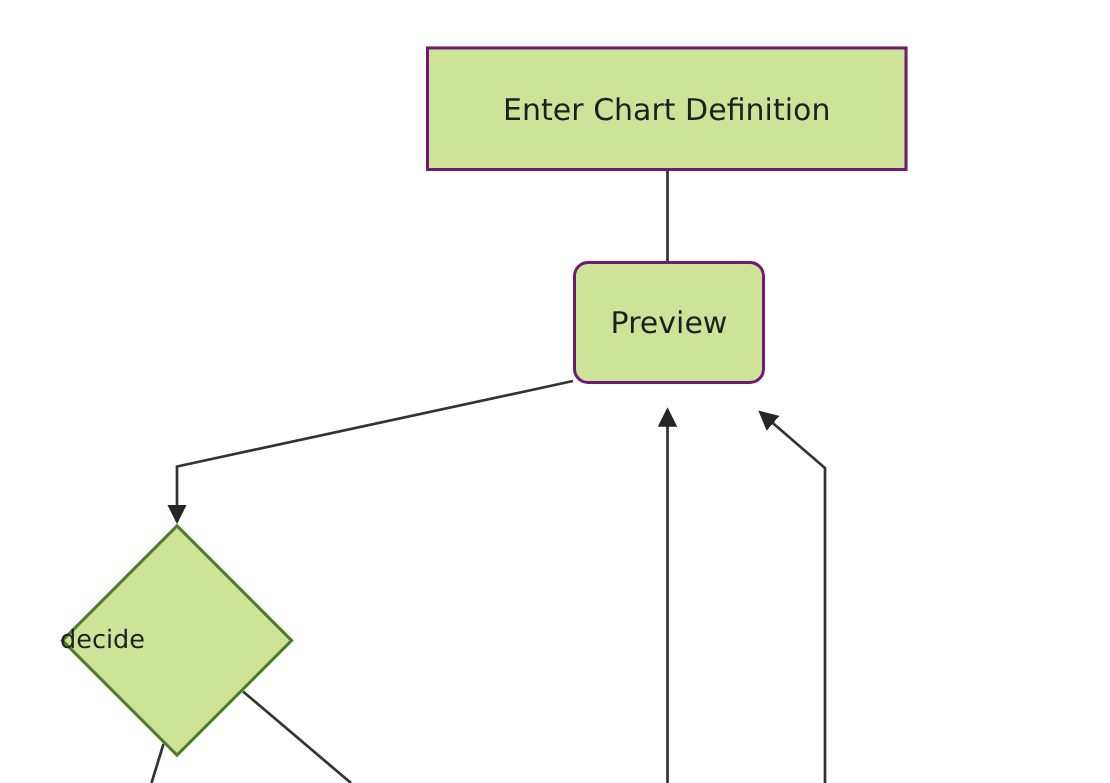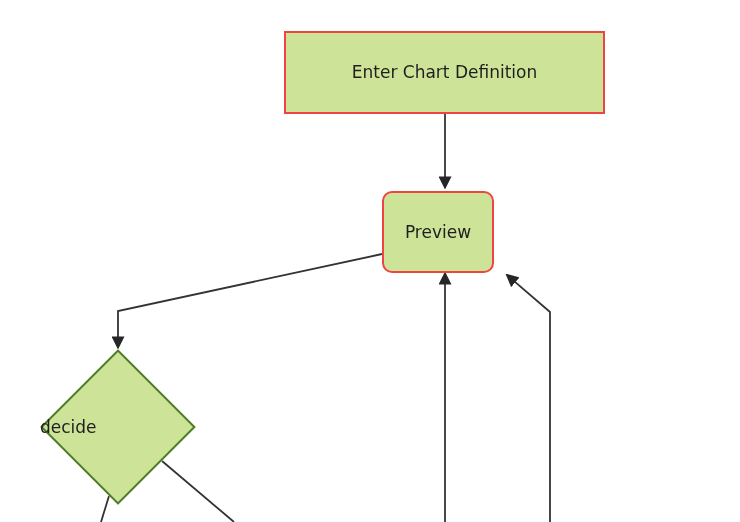--- a/index.html
+++ b/index.html
@@ -25,40 +25,40 @@
   .edge {
     fill: none;
     stroke: #333333;
     stroke-width: 1.8px;
   }
   .node {
     position: absolute;
     z-index: 2;
     box-sizing: border-box;
     background: #cde498;
-    border: 2px solid #ef4444;
+    border: 2px solid #701a75;
     display: flex;
     align-items: center;
     justify-content: center;
-    font-size: 17px;
+    font-size: 20px;
     line-height: 1.2;
     text-align: center;
     white-space: nowrap;
   }
   .node-rect {
     left: 284px;
     top: 31px;
     width: 321px;
     height: 83px;
     border-radius: 0;
   }
   .node-rounded {
     left: 382px;
-    top: 191px;
-    width: 112px;
+    top: 174px;
+    width: 128px;
     height: 82px;
     border-radius: 10px;
   }
   .diamond-shape {
     position: absolute;
     z-index: 2;
     box-sizing: border-box;
     left: 63px;
     top: 372px;
     width: 110px;

